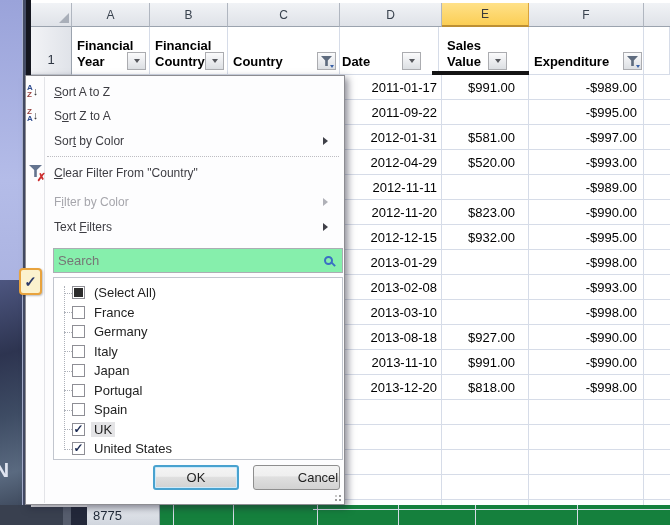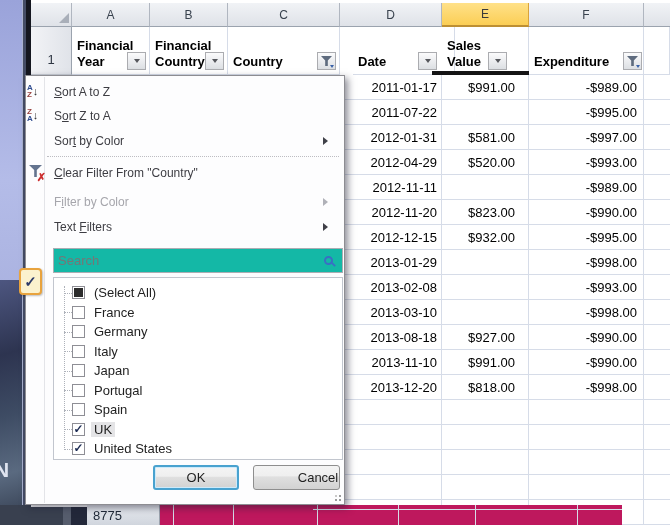--- a/index.html
+++ b/index.html
@@ -33,21 +33,21 @@
   .hc-f { left:498px; width:115px; } .hc-g { left:613px; width:26px; border-right:none; }
 
   .rowhdr1 { position:absolute; left:0; top:27px; width:41px; height:48px;
     background:linear-gradient(90deg,#f2f3f6,#e0e3e9); border-right:1px solid #9ba3ae; border-bottom:1px solid #c9ced6;
     display:flex; align-items:flex-end; justify-content:center; padding-bottom:7px; font-size:13px; color:#2f3744; }
 
   .r1cell { position:absolute; top:27px; height:48px; border-right:1px solid #d6dce8; border-bottom:1px solid #d6dce8;
     font-weight:bold; font-size:13px; line-height:16px; color:#000;
     display:flex; flex-direction:column; justify-content:flex-end; padding:0 0 4px 5px; }
   .r1-a { left:41px; width:78px; } .r1-b { left:119px; width:78px; }
-  .r1-c { left:197px; width:112px; } .r1-d { left:322px; width:102px; }
+  .r1-c { left:197px; width:112px; } .r1-d { left:306px; width:102px; }
   .r1-e { left:411px; width:87px; } .r1-f { left:498px; width:115px; }
   .r1-g { left:613px; width:26px; }
 
   .fbtn { position:absolute; bottom:4px; width:19px; height:18px; background:linear-gradient(180deg,#fbfbfc,#dcdfe3);
     border:1px solid #abacb0; display:flex; align-items:center; justify-content:center; }
   .fb-r3 { right:3px; } .fb-r17 { right:17px; } .fb-r21 { right:21px; } .fb-r1 { right:1px; }
   .arr-dn { width:0; height:0; border-top:4px solid #55575c; border-left:3px solid transparent; border-right:3px solid transparent; }
   .funnel { width:11px; height:10px; background:#5e6b7e;
     clip-path:polygon(0 0,100% 0,62% 45%,62% 100%,38% 100%,38% 45%); }
   .fbtn .mini-arr { position:absolute; right:1px; bottom:1px; width:0; height:0;
@@ -57,21 +57,21 @@
 
   .drow { position:absolute; left:309px; width:330px; height:25px; }
   .dcell { position:absolute; top:0; height:25px; border-right:1px solid #d6dce8; border-bottom:1px solid #d6dce8;
     font-size:13px; color:#000; display:flex; align-items:center; justify-content:flex-end; }
   .cD { left:0; width:102px; padding-right:4px; }
   .cE { left:102px; width:87px; padding-right:13px; }
   .cF { left:189px; width:115px; padding-right:6px; }
   .cG { left:304px; width:26px; border-right:none; }
 
   
-  .bottom { left:87px; top:505px; width:535px; height:20px; background:#be185d; }
+  .bottom { left:87px; top:505px; width:583px; height:20px; background:#15803d; }
   .b-cell { position:absolute; left:0; top:0; width:73px; height:20px; padding-left:6px;
     background:linear-gradient(180deg,#e9ecf1,#d0d5dd); border-right:1px solid #9ba3ae;
     font-size:13px; color:#1f2937; display:flex; align-items:center; }
   .bvl { position:absolute; top:0; height:20px; border-left:1px solid #d6dce8; }
   .bhl { position:absolute; left:226px; right:0; top:4px; border-top:1px solid #d6dce8; }
 
   
   .menu { left:25px; top:75px; width:320px; height:430px; background:#fdfdfe; border:1px solid #8d8d92;
     box-shadow:3px 3px 7px rgba(30,30,50,.5); font-size:12px; color:#3d3d43; z-index:20; }
   .icol-line { position:absolute; left:18px; top:1px; bottom:1px; border-left:1px solid #e3e4e8; }
@@ -89,21 +89,21 @@
   .ic-az { top:6px; } .ic-za { top:30px; }
   .sort-ic { display:flex; align-items:center; }
   .sort-ic .letters { display:flex; flex-direction:column; font-size:8px; line-height:7px; font-weight:bold; }
   .let-a { color:#2f4c8f; } .let-z { color:#97403d; }
   .sort-ic .dn { font-size:11px; color:#2b2b2b; margin-left:0; line-height:14px; }
   .ic-clear { top:87px; }
   .clr-funnel { position:absolute; left:2px; top:2px; width:13px; height:12px; background:#64748f;
     clip-path:polygon(0 0,100% 0,60% 42%,60% 100%,40% 100%,40% 42%); }
   .clr-x { position:absolute; right:-2px; bottom:-2px; color:#cc2e2e; font-size:11px; font-weight:bold; line-height:11px; }
 
-  .search { position:absolute; left:27px; top:172px; width:290px; height:25px; background:#14b8a6;
+  .search { position:absolute; left:27px; top:172px; width:290px; height:25px; background:#86efac;
     border:1px solid #abadb3; display:flex; align-items:center; }
   .search input { flex:1; border:none; outline:none; font-family:"Liberation Sans",sans-serif;
     font-size:13px; color:#333; padding:0 4px; background:transparent; }
   .search input::placeholder { color:#767676; opacity:1; }
   .mag { position:relative; width:9px; height:9px; border:2px solid #3a6fc4; border-radius:50%; margin-right:9px; flex:none; }
   .mag::after { content:''; position:absolute; width:6px; height:2px; background:#3a6fc4;
     transform:rotate(45deg); right:-5px; bottom:-2px; }
 
   .listbox { position:absolute; left:27px; top:201px; width:290px; height:183px; background:#fff; border:1px solid #c2c6ce; }
   .tree-v { position:absolute; left:10px; top:8px; height:162px; border-left:1px dotted #aeb2ba; }
@@ -203,21 +203,21 @@
   <div class="abs sel-line"></div>
 
   <div>
       <div class="drow" style="top: 75px;">
         <div class="dcell cD">2011-01-17</div>
         <div class="dcell cE">$991.00</div>
         <div class="dcell cF">-$989.00</div>
         <div class="dcell cG"></div>
       </div>
       <div class="drow" style="top: 100px;">
-        <div class="dcell cD">2011-07-22</div>
+        <div class="dcell cD">2011-09-22</div>
         <div class="dcell cE"></div>
         <div class="dcell cF">-$995.00</div>
         <div class="dcell cG"></div>
       </div>
       <div class="drow" style="top: 125px;">
         <div class="dcell cD">2012-01-31</div>
         <div class="dcell cE">$581.00</div>
         <div class="dcell cF">-$997.00</div>
         <div class="dcell cG"></div>
       </div>

